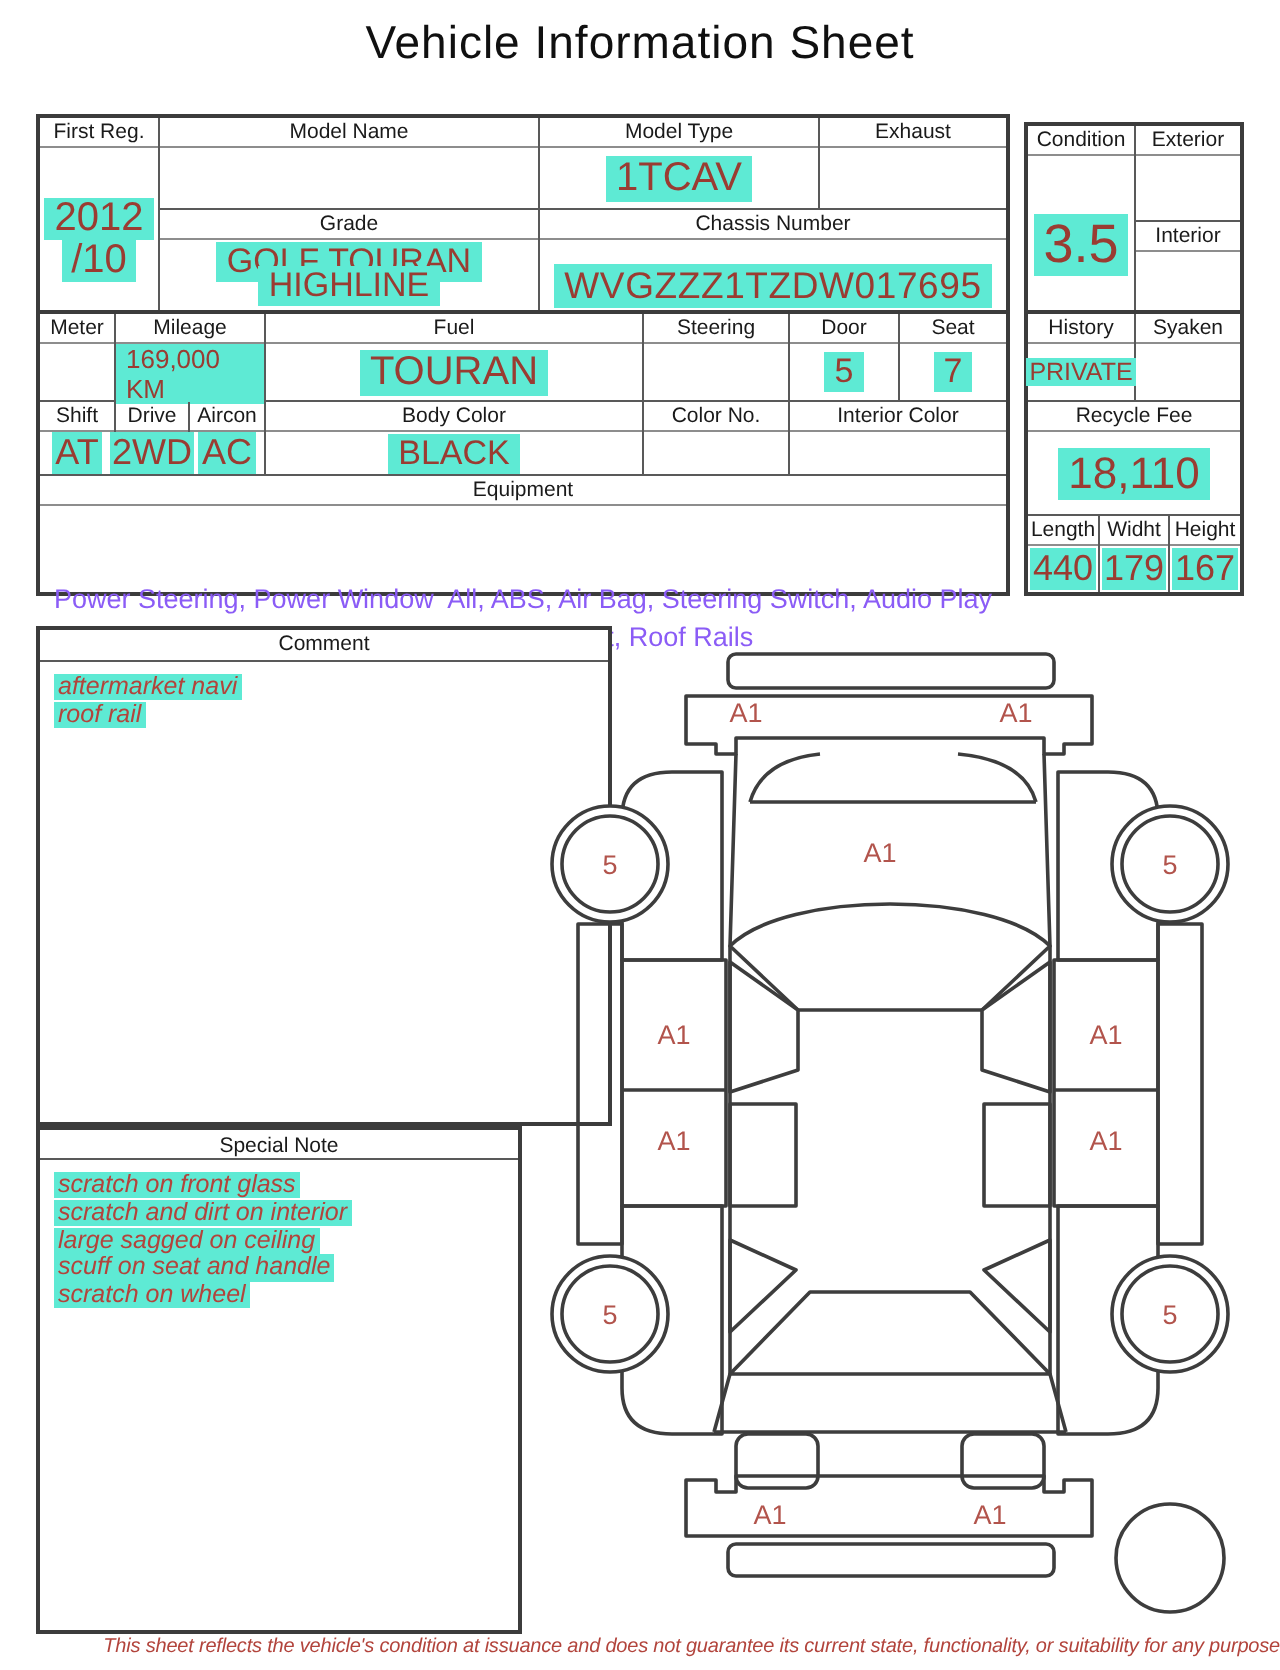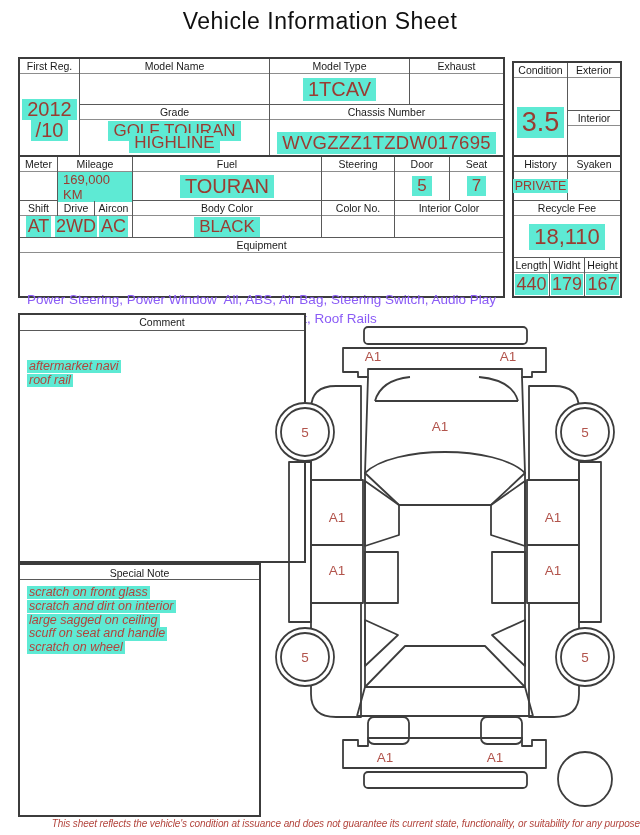--- a/index.html
+++ b/index.html
@@ -218,21 +218,21 @@
       </div>
       <div class="col" style="flex:1;">
         <div class="hdr">Height</div>
         <div class="val red f18">
             <span class="hl" style="padding:0 1px;">167</span>
           </div>
       </div>
     </div>
   </div>
 
-  <div class="box vbox" style="left:18px; top:313px; width:288px; height:250px;gap:23px;">
+  <div class="box vbox" style="left:18px; top:313px; width:288px; height:250px;">
     <div class="hdr" style="height:16px; line-height:15px; border-bottom:1px solid #595959;">Comment</div>
     <div class="notes note-red">
         <div><span class="hl" style="padding: 0px 2px;">aftermarket navi</span></div>
         <div><span class="hl" style="padding: 0px 2px;">roof rail</span></div>
       </div>
   </div>
 
   <div class="box vbox" style="left:18px; top:563px; width:243px; height:254px; border-top-width:0;">
     <div class="hdr" style="height:17px; line-height:16px; border-top:2px solid #3c3c3c; border-bottom:1px solid #595959;">Special Note</div>
     <div class="notes note-red">

